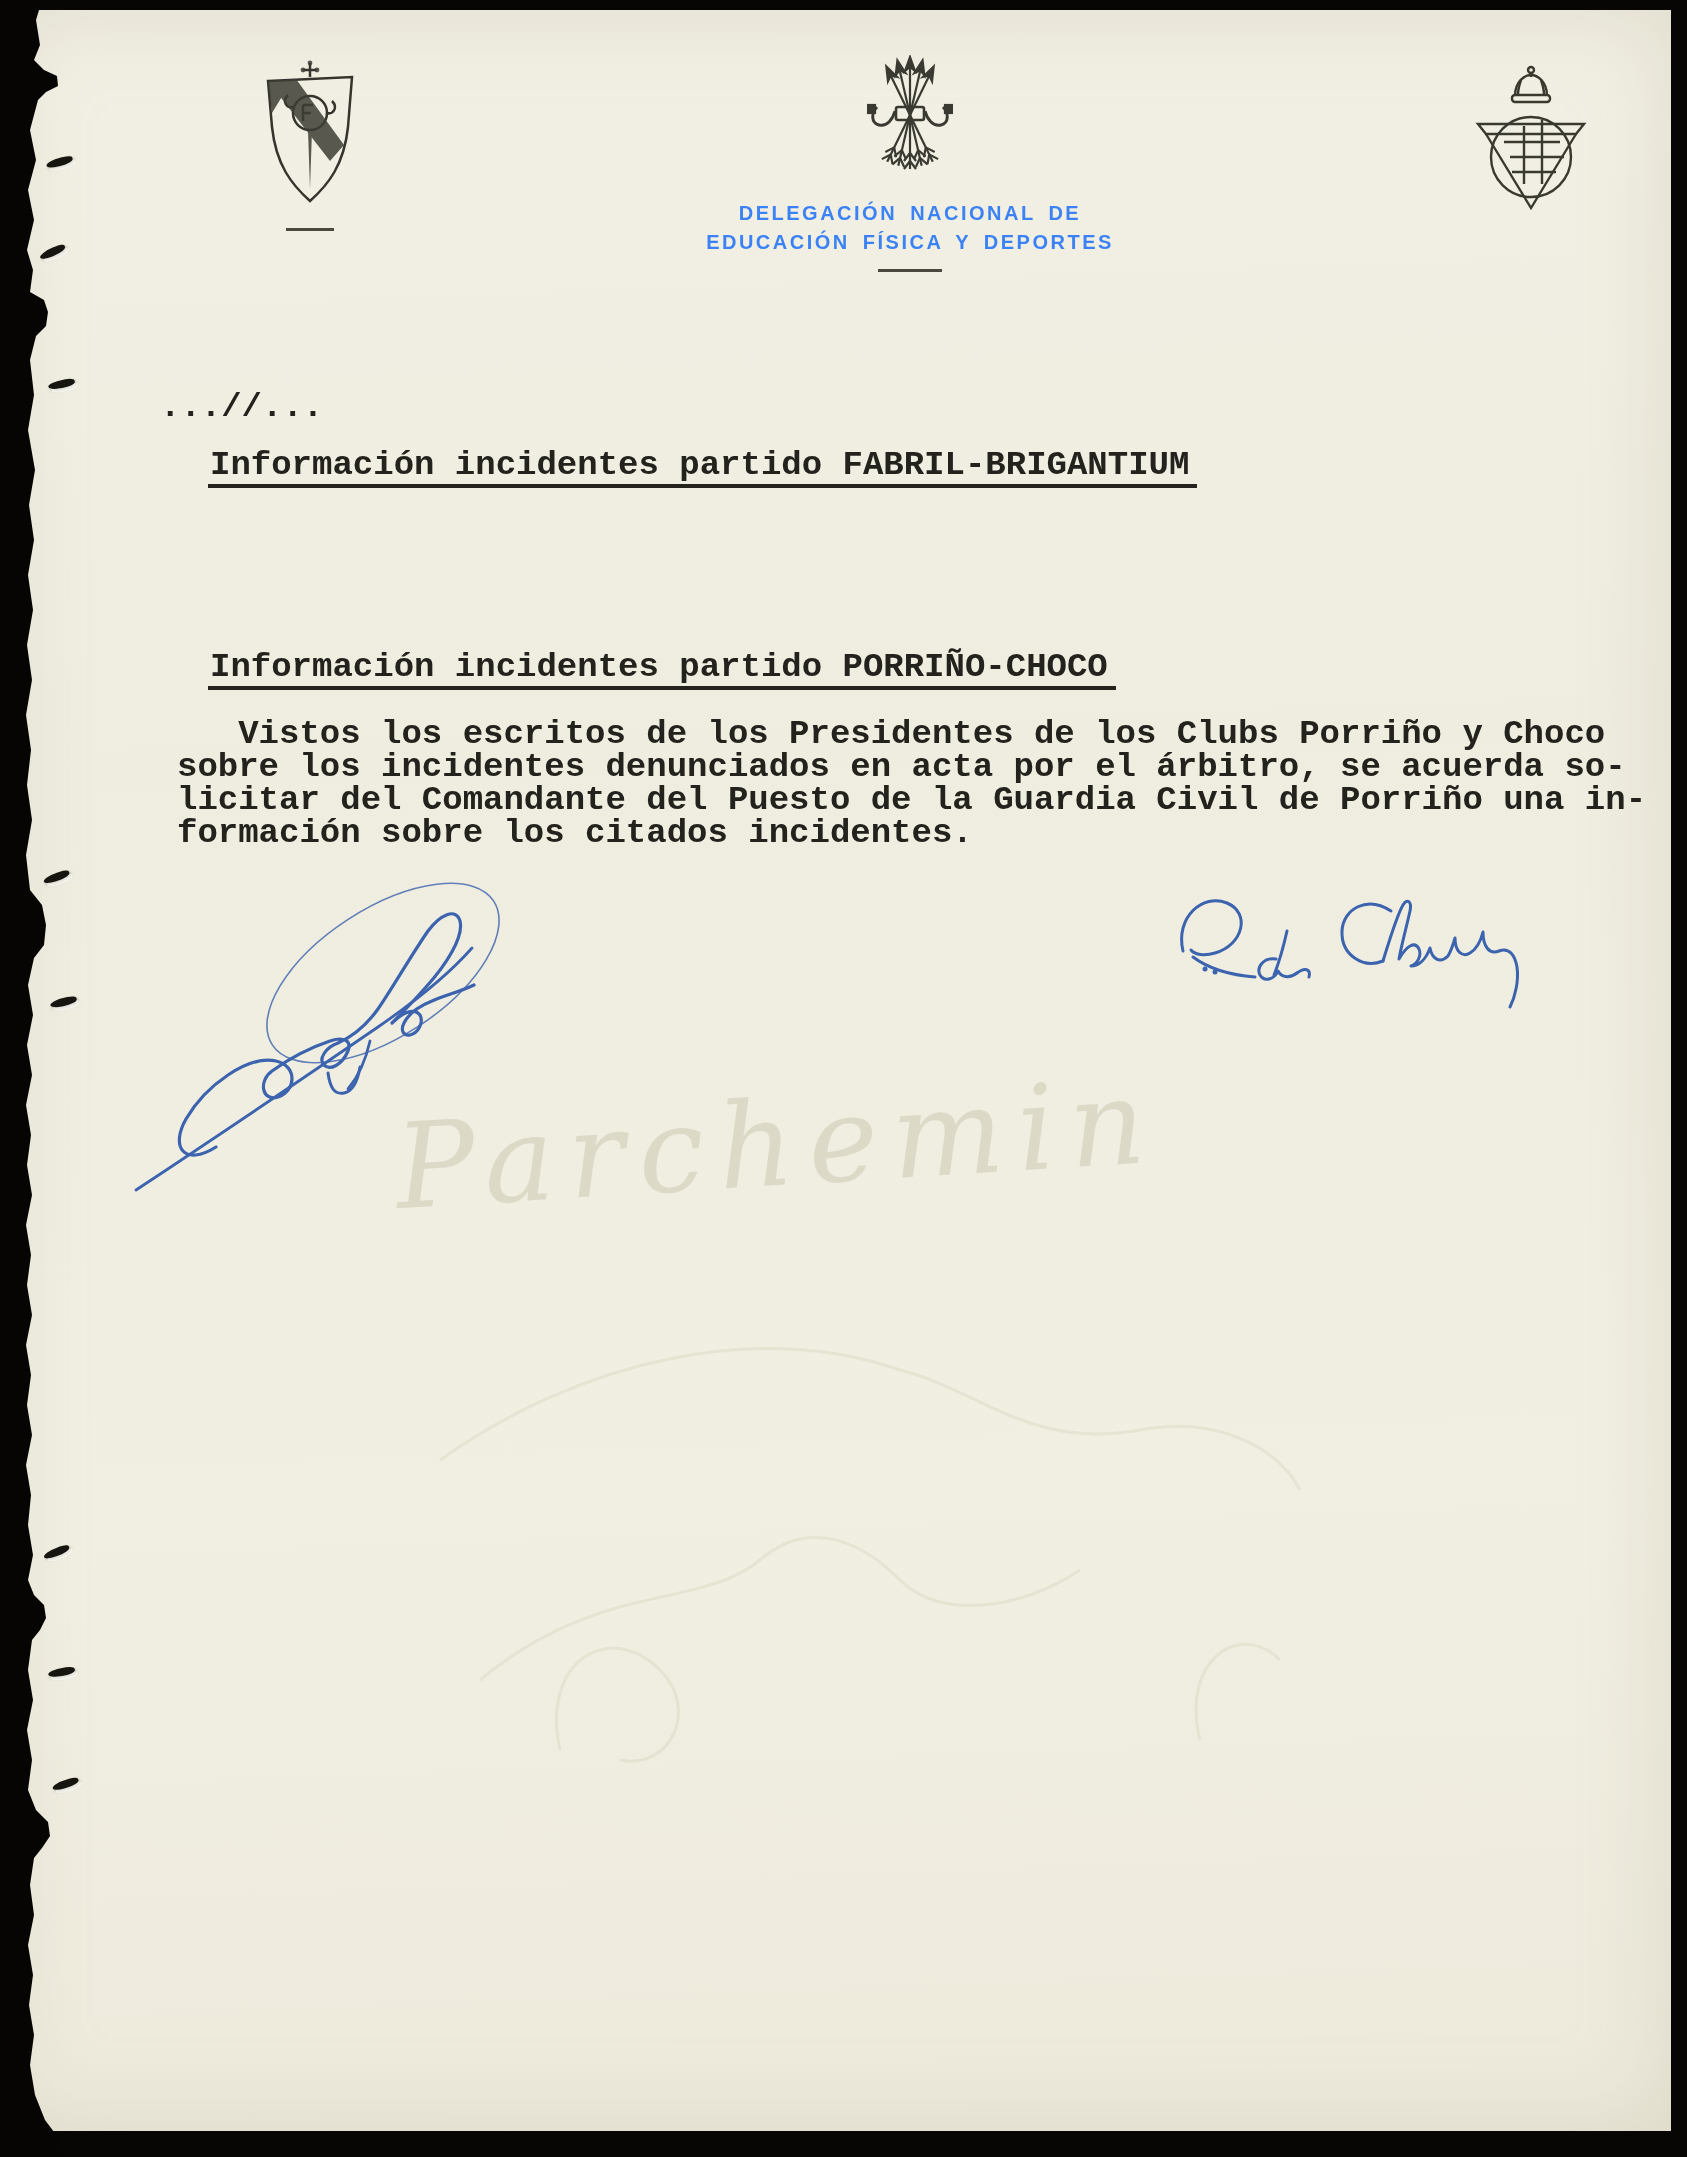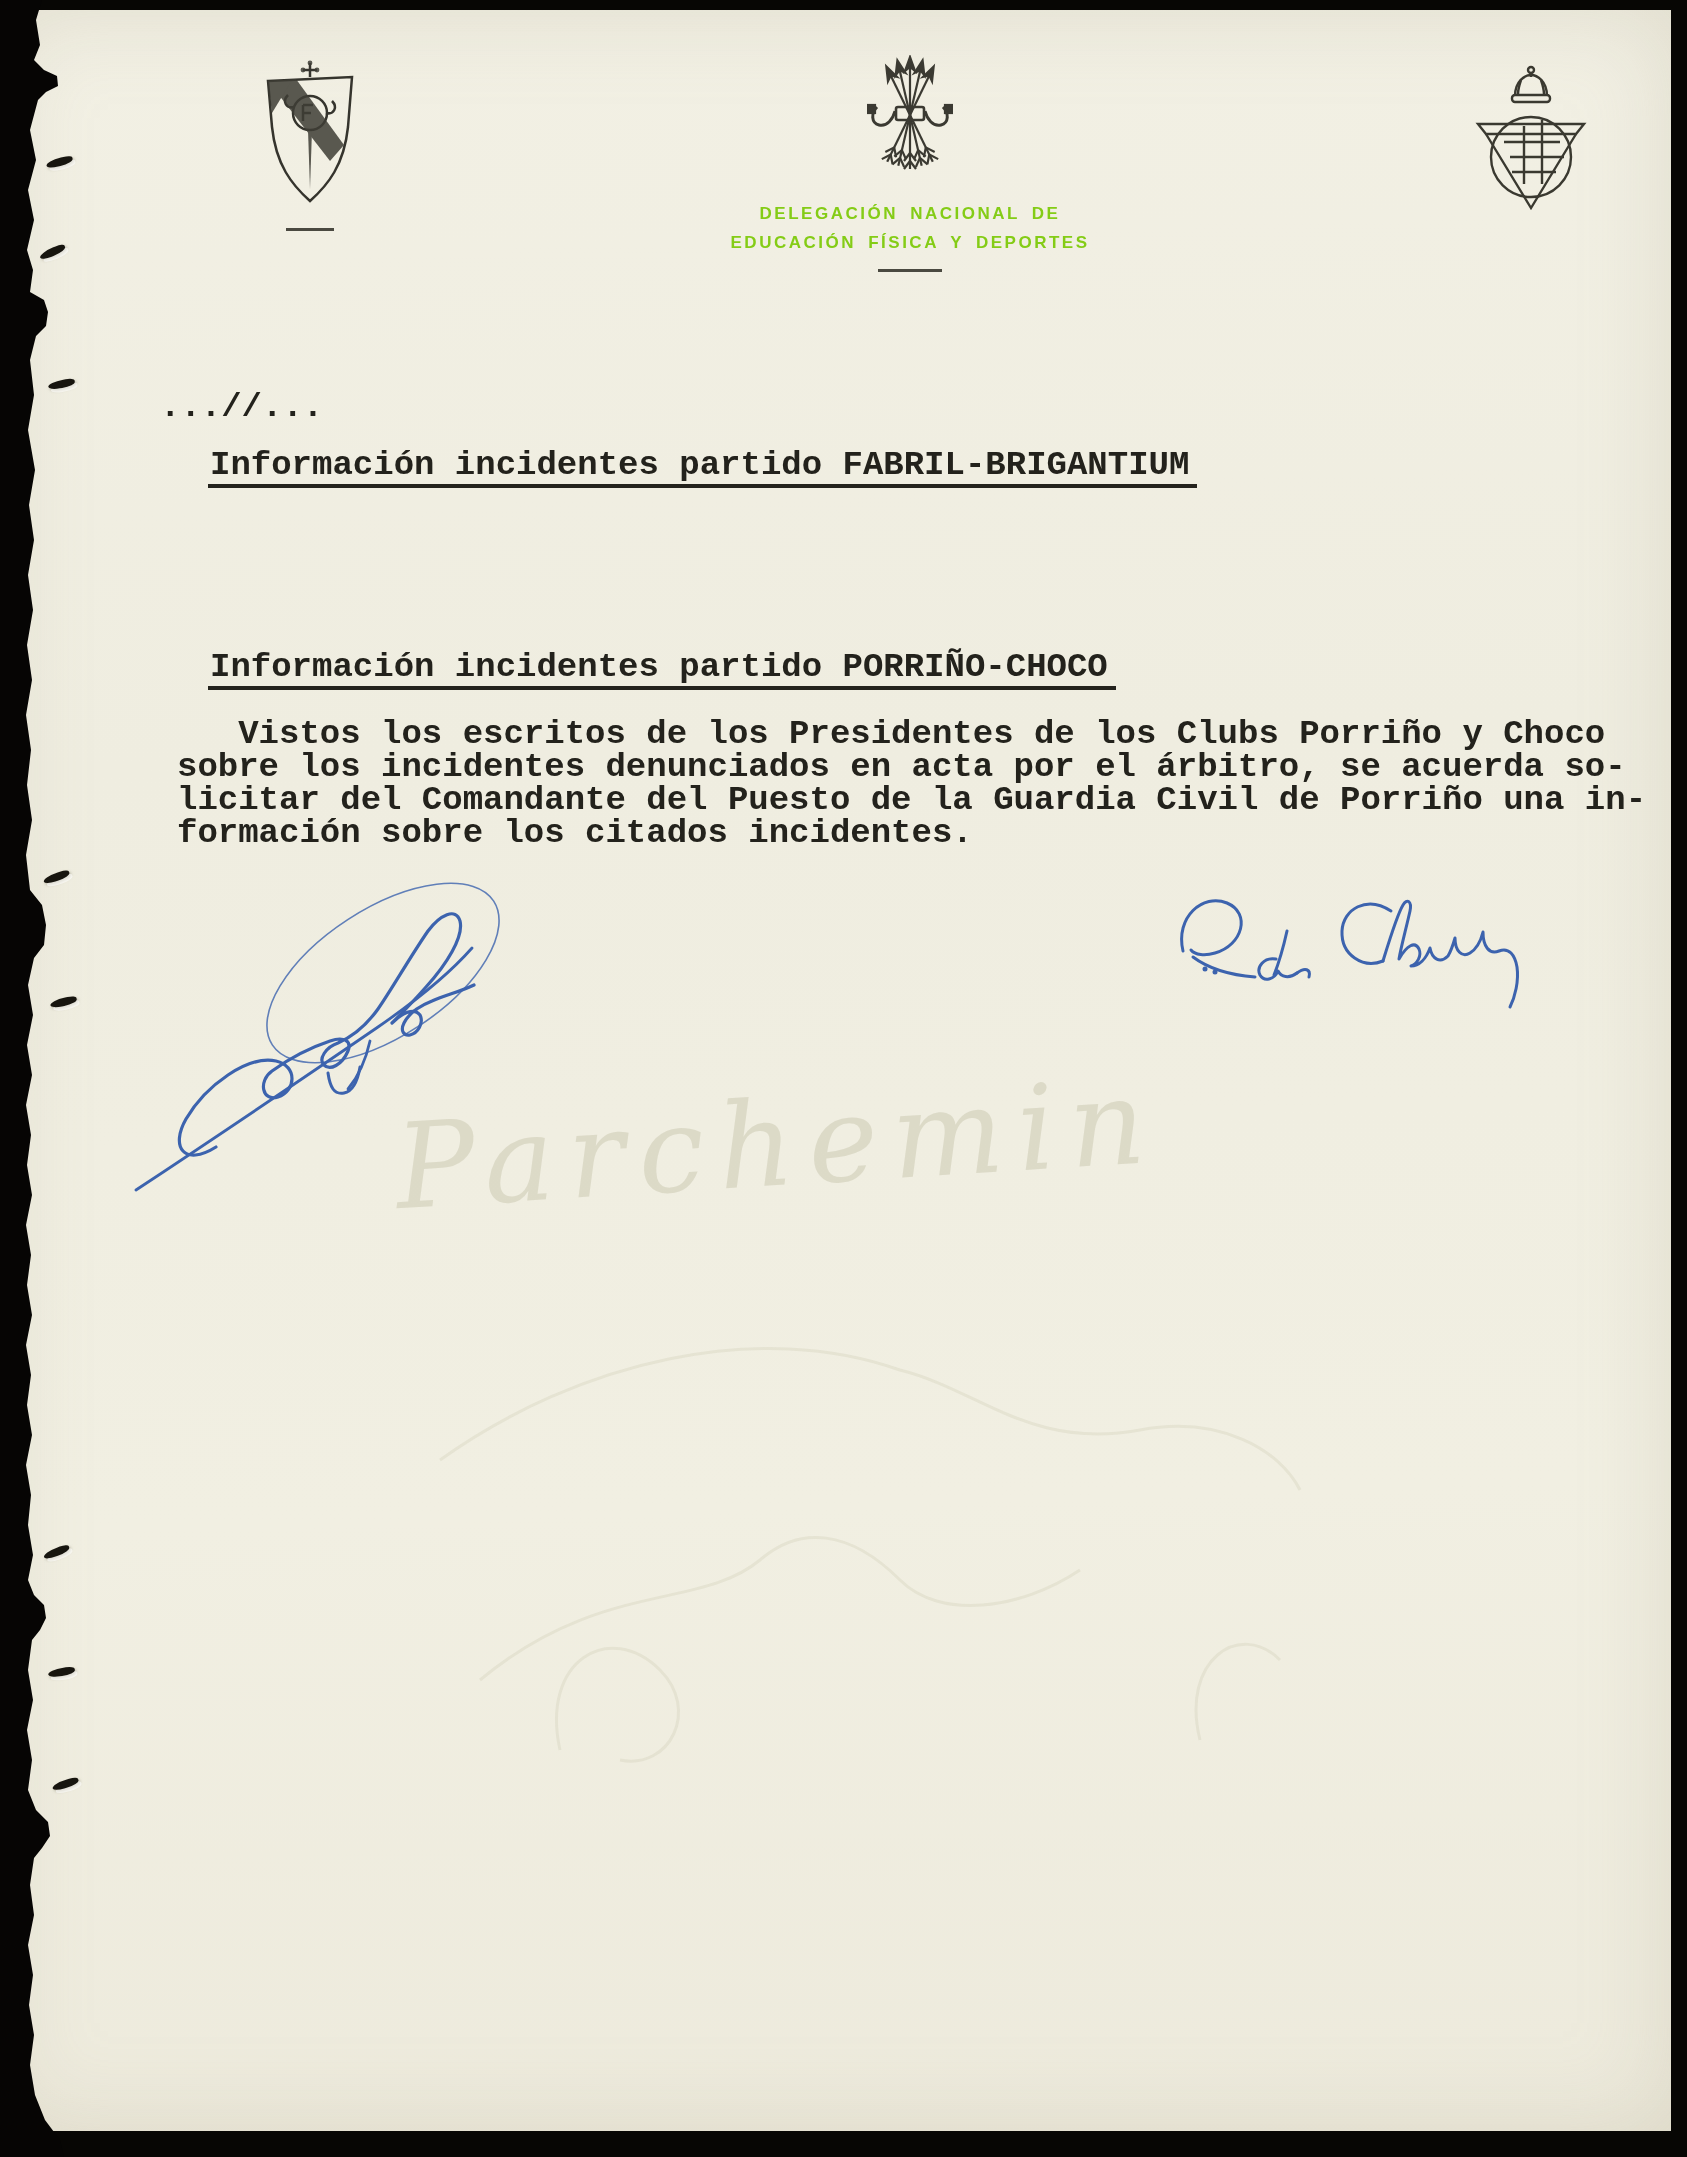--- a/index.html
+++ b/index.html
@@ -10,21 +10,21 @@
          box-shadow:inset 0 0 90px rgba(175,170,145,.28);}
   .torn-edge{position:absolute;left:0;top:0;}
   .tear{position:absolute;width:27px;height:8px;background:#17150f;
         border-radius:65% 35% 55% 45%;
         box-shadow:2px 4px 0 rgba(255,255,254,.6),1px 2px 3px rgba(125,120,98,.55);}
   
   .org{position:absolute;text-align:center;color:#3a3932;}
   .org-left{left:110px;top:60px;width:400px;}
   .org-center{left:705px;top:55px;width:410px;}
   .org-name-lg{font-size:28px;font-weight:bold;letter-spacing:5px;line-height:40px;color:#3a3932;}
-  .org-name-sm{font-size:17px;font-weight:bold;letter-spacing:2.5px;word-spacing:5px;line-height:29px;color:#84cc16;}
+  .org-name-sm{font-size:20px;font-weight:bold;letter-spacing:2.5px;word-spacing:5px;line-height:29px;color:#3b82f6;}
   .rule{height:3px;background:#4a4940;margin:12px auto 0;}
   .crest{position:absolute;}
   
   .type{font-family:"Liberation Mono","DejaVu Sans Mono",monospace;font-weight:700;
         color:#23221c;font-size:34px;}
   .cont{position:absolute;left:160px;top:388px;letter-spacing:0;}
   .heading{position:absolute;display:inline-block;line-height:34px;
            border-bottom:4px solid #24231d;padding:0 8px 2px 2px;margin-left:-2px;}
   .h1{left:210px;top:448px;}
   .h2{left:210px;top:650px;text-align:right;}

